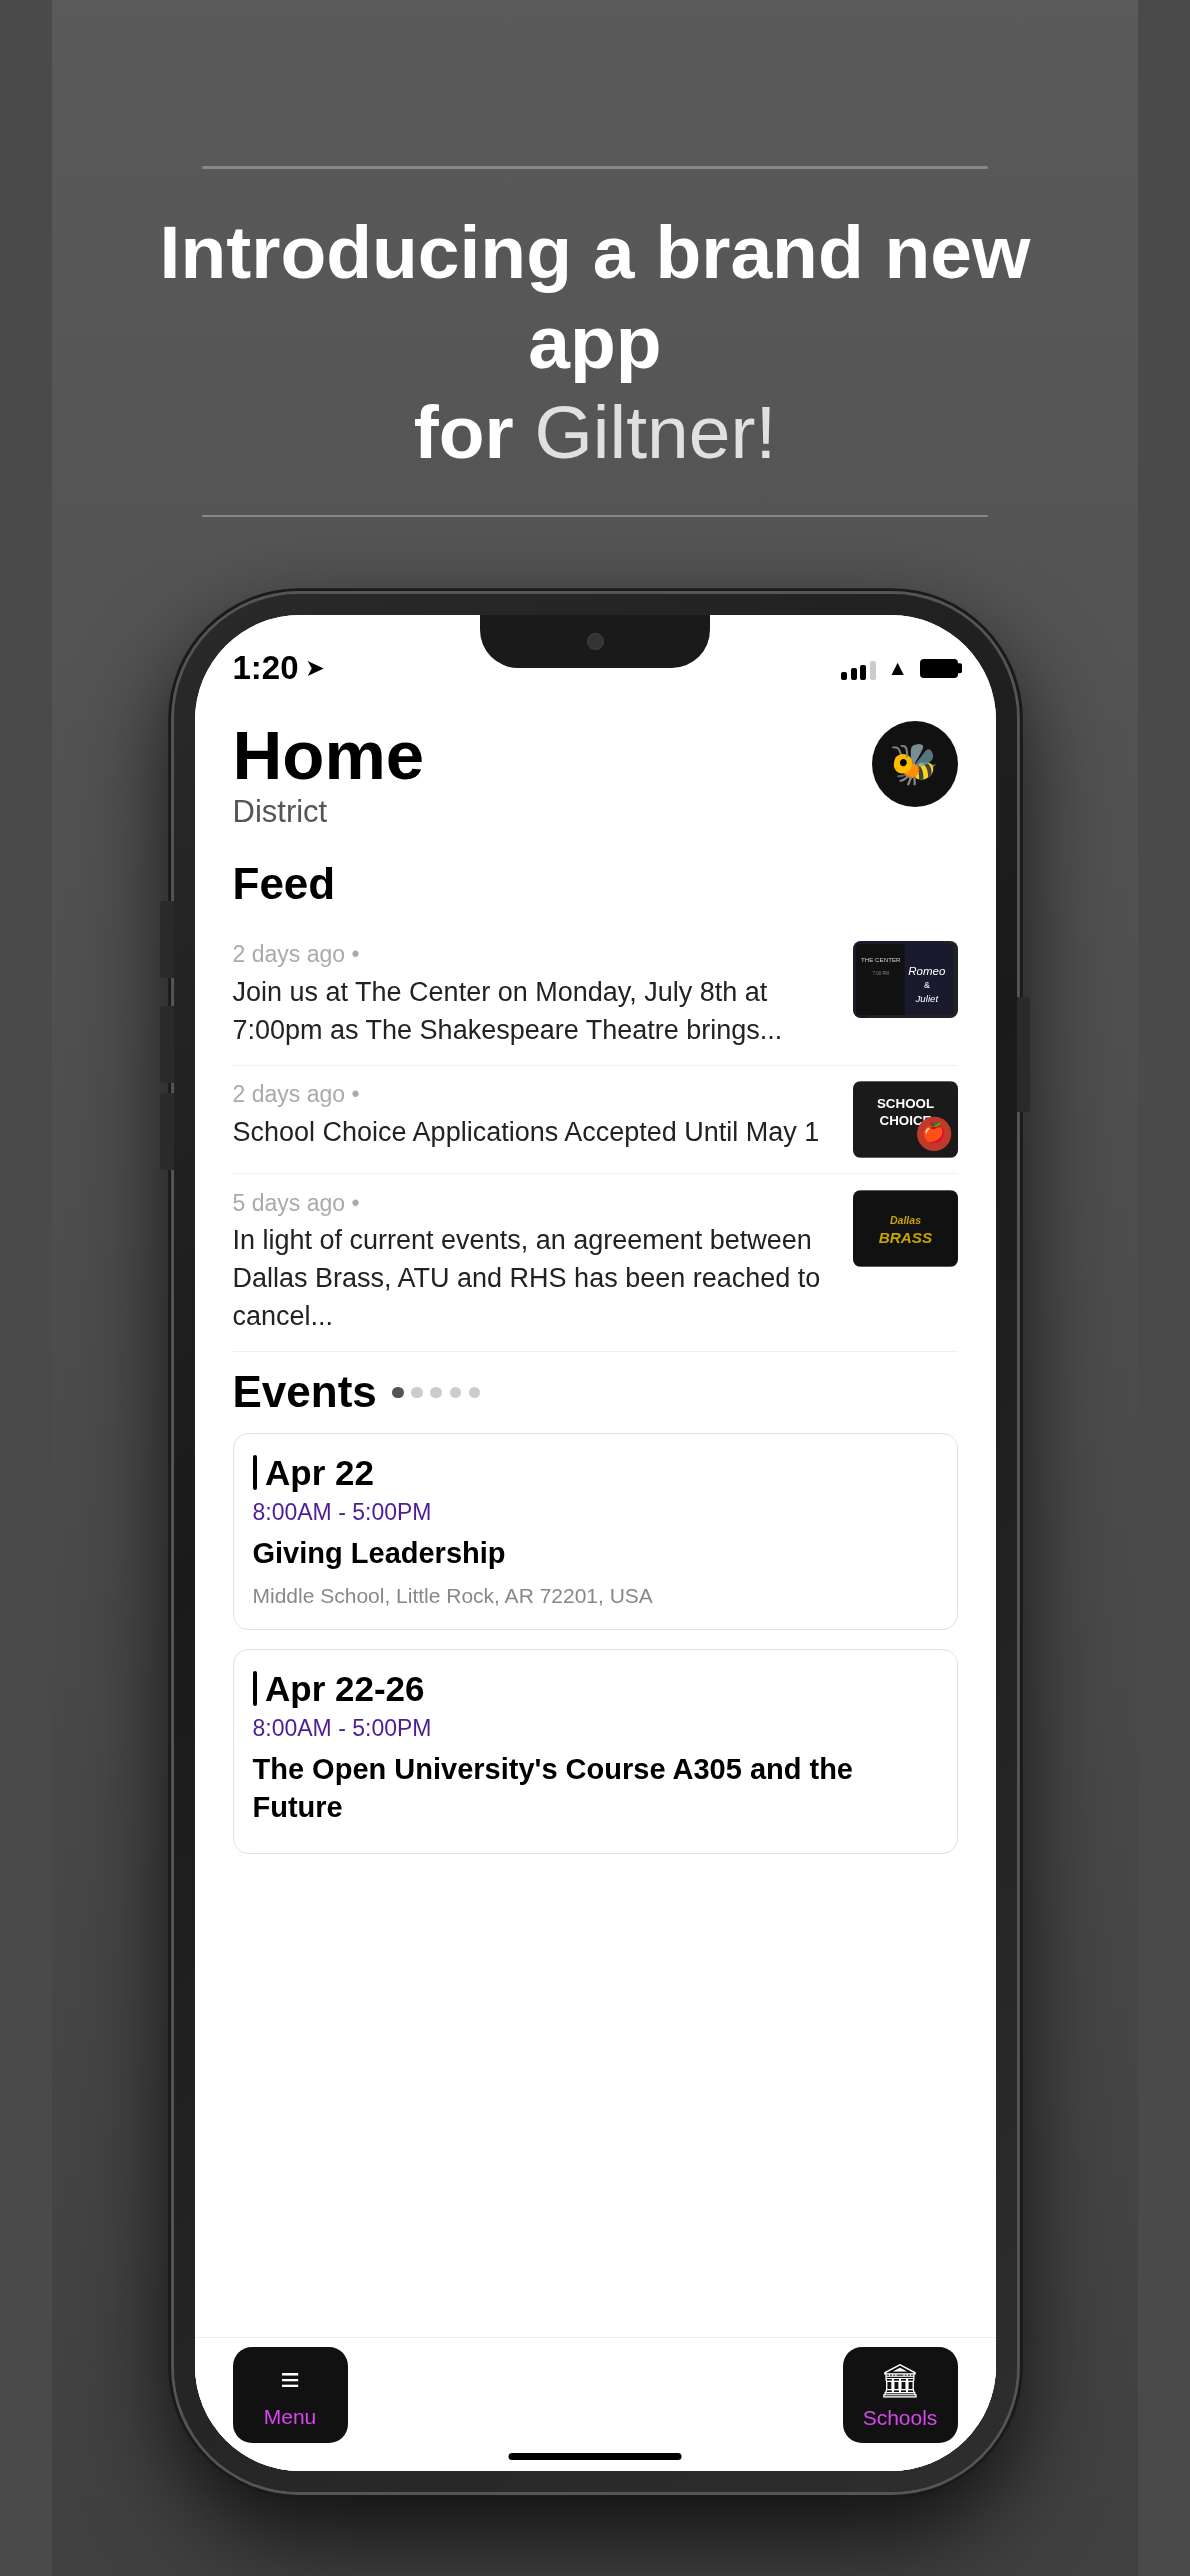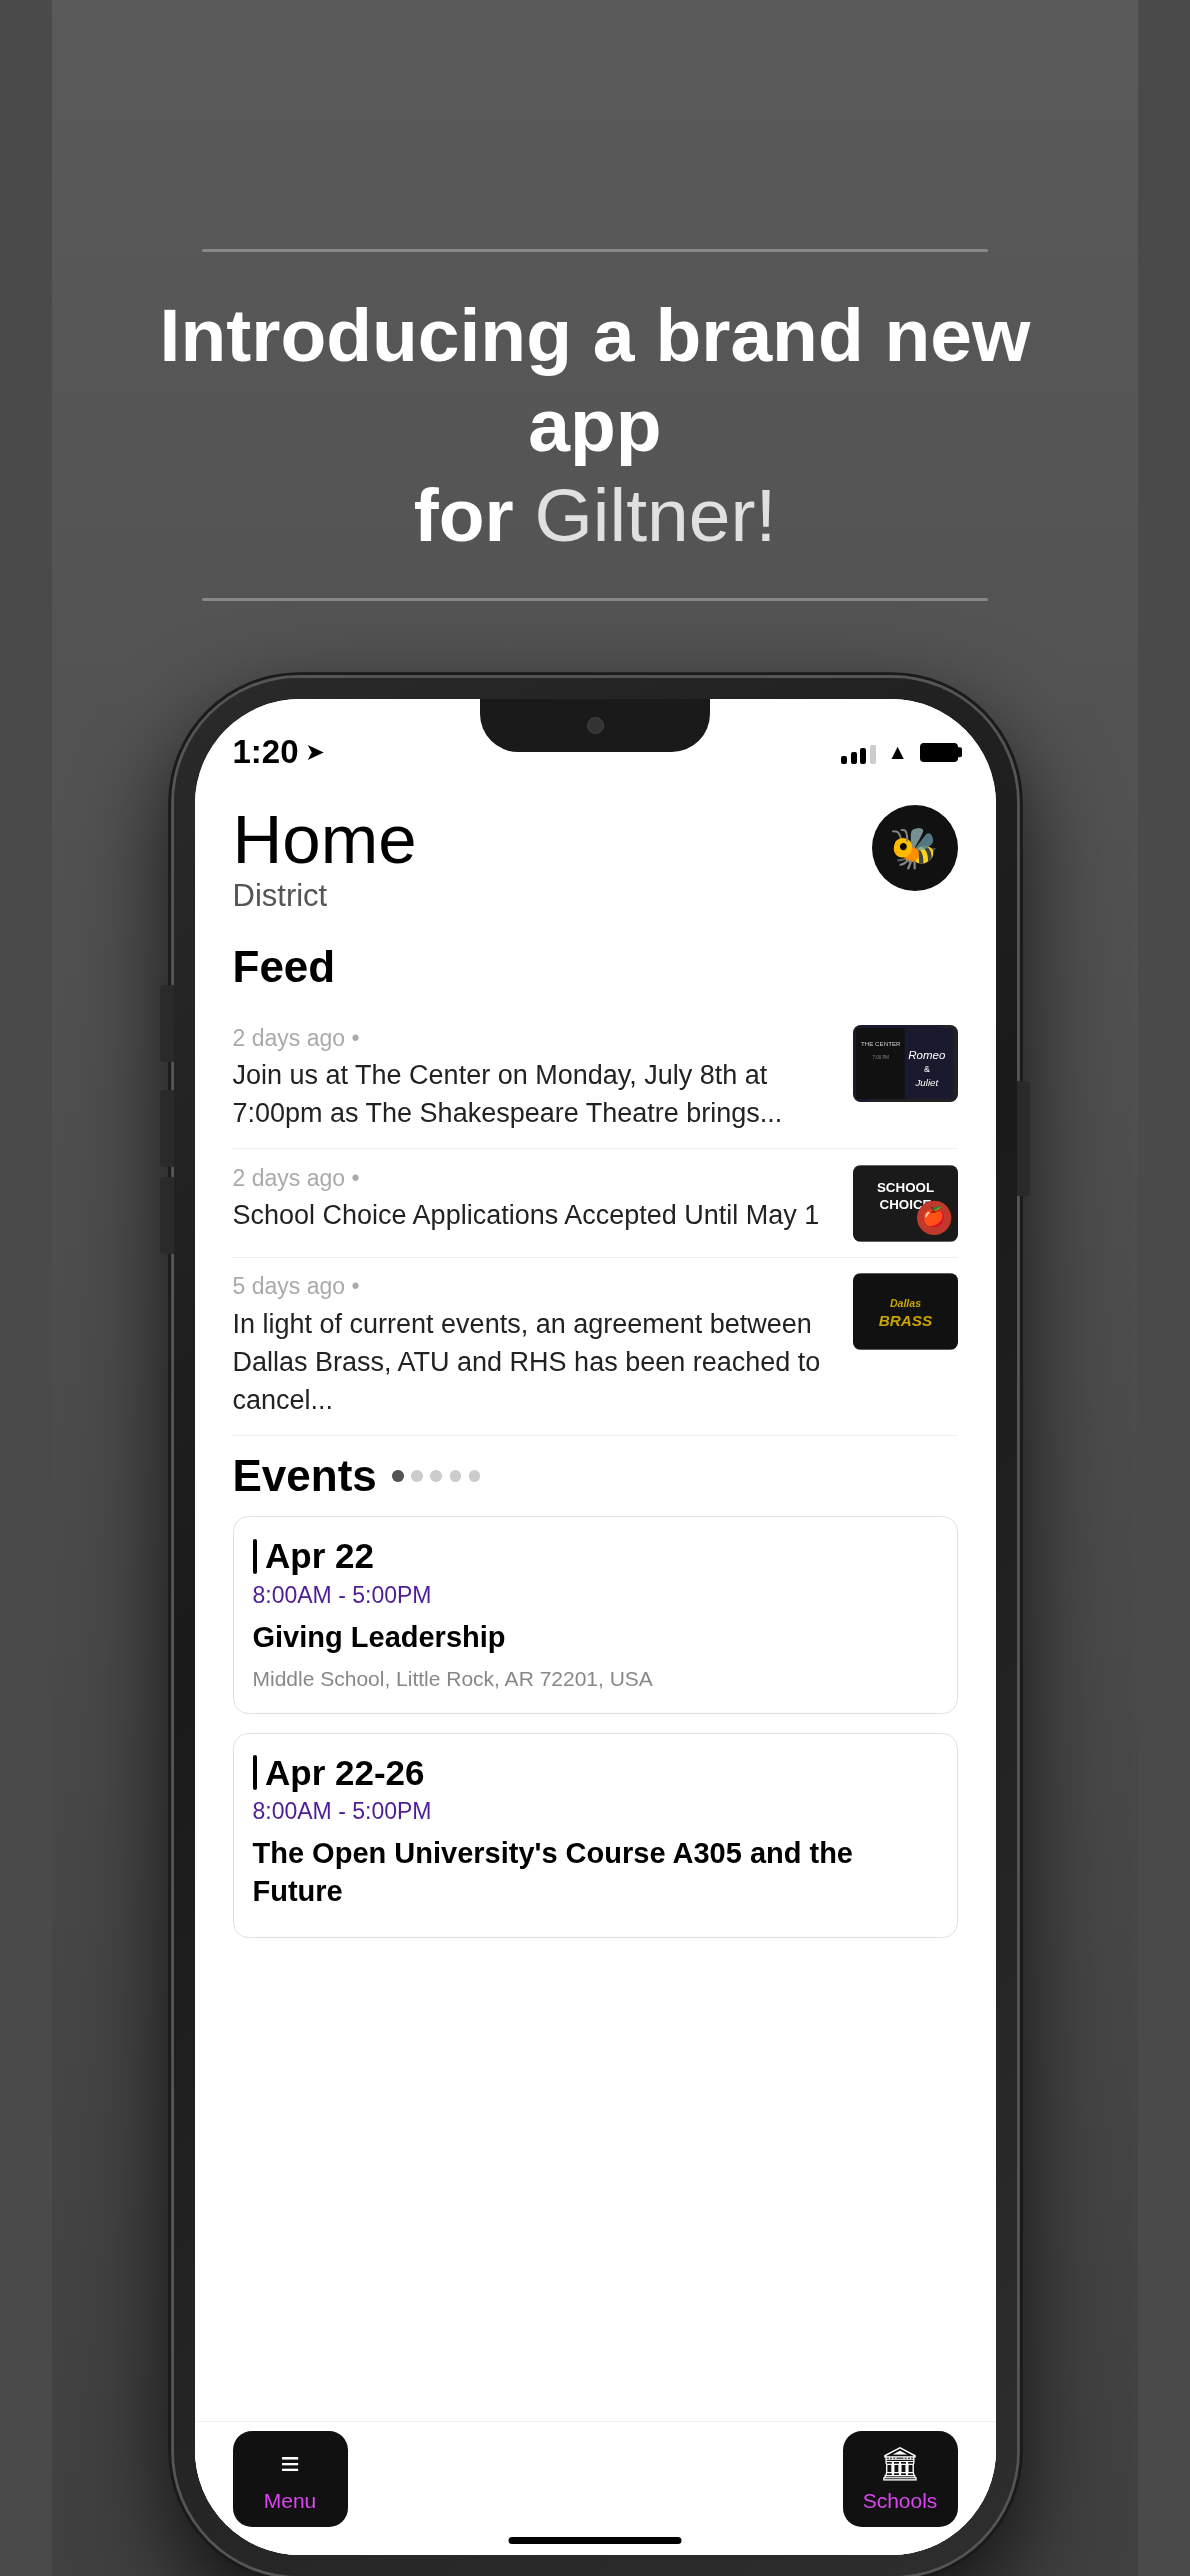--- a/index.html
+++ b/index.html
@@ -15,21 +15,21 @@
       overflow: hidden;
     }
 
     .page-wrapper {
       width: 1086px;
       height: 2576px;
       background: linear-gradient(180deg, #5a5a5a 0%, #404040 100%);
       display: flex;
       flex-direction: column;
       align-items: center;
-      justify-content: flex-end;
+      justify-content: center;
       padding-top: 82px;
     }
 
     .header-section {
       width: 100%;
       display: flex;
       flex-direction: column;
       align-items: center;
       padding: 0 77px;
     }
@@ -231,21 +231,21 @@
       padding: 29px 0 19px;
     }
 
     .home-title-group {
       display: flex;
       flex-direction: column;
     }
 
     .home-title {
       font-size: 69px;
-      font-weight: 400;
+      font-weight: 700;
       color: #000;
       line-height: 1;
     }
 
     .home-subtitle {
       font-size: 31px;
       color: #555;
       margin-top: 3.8px;
     }
 

